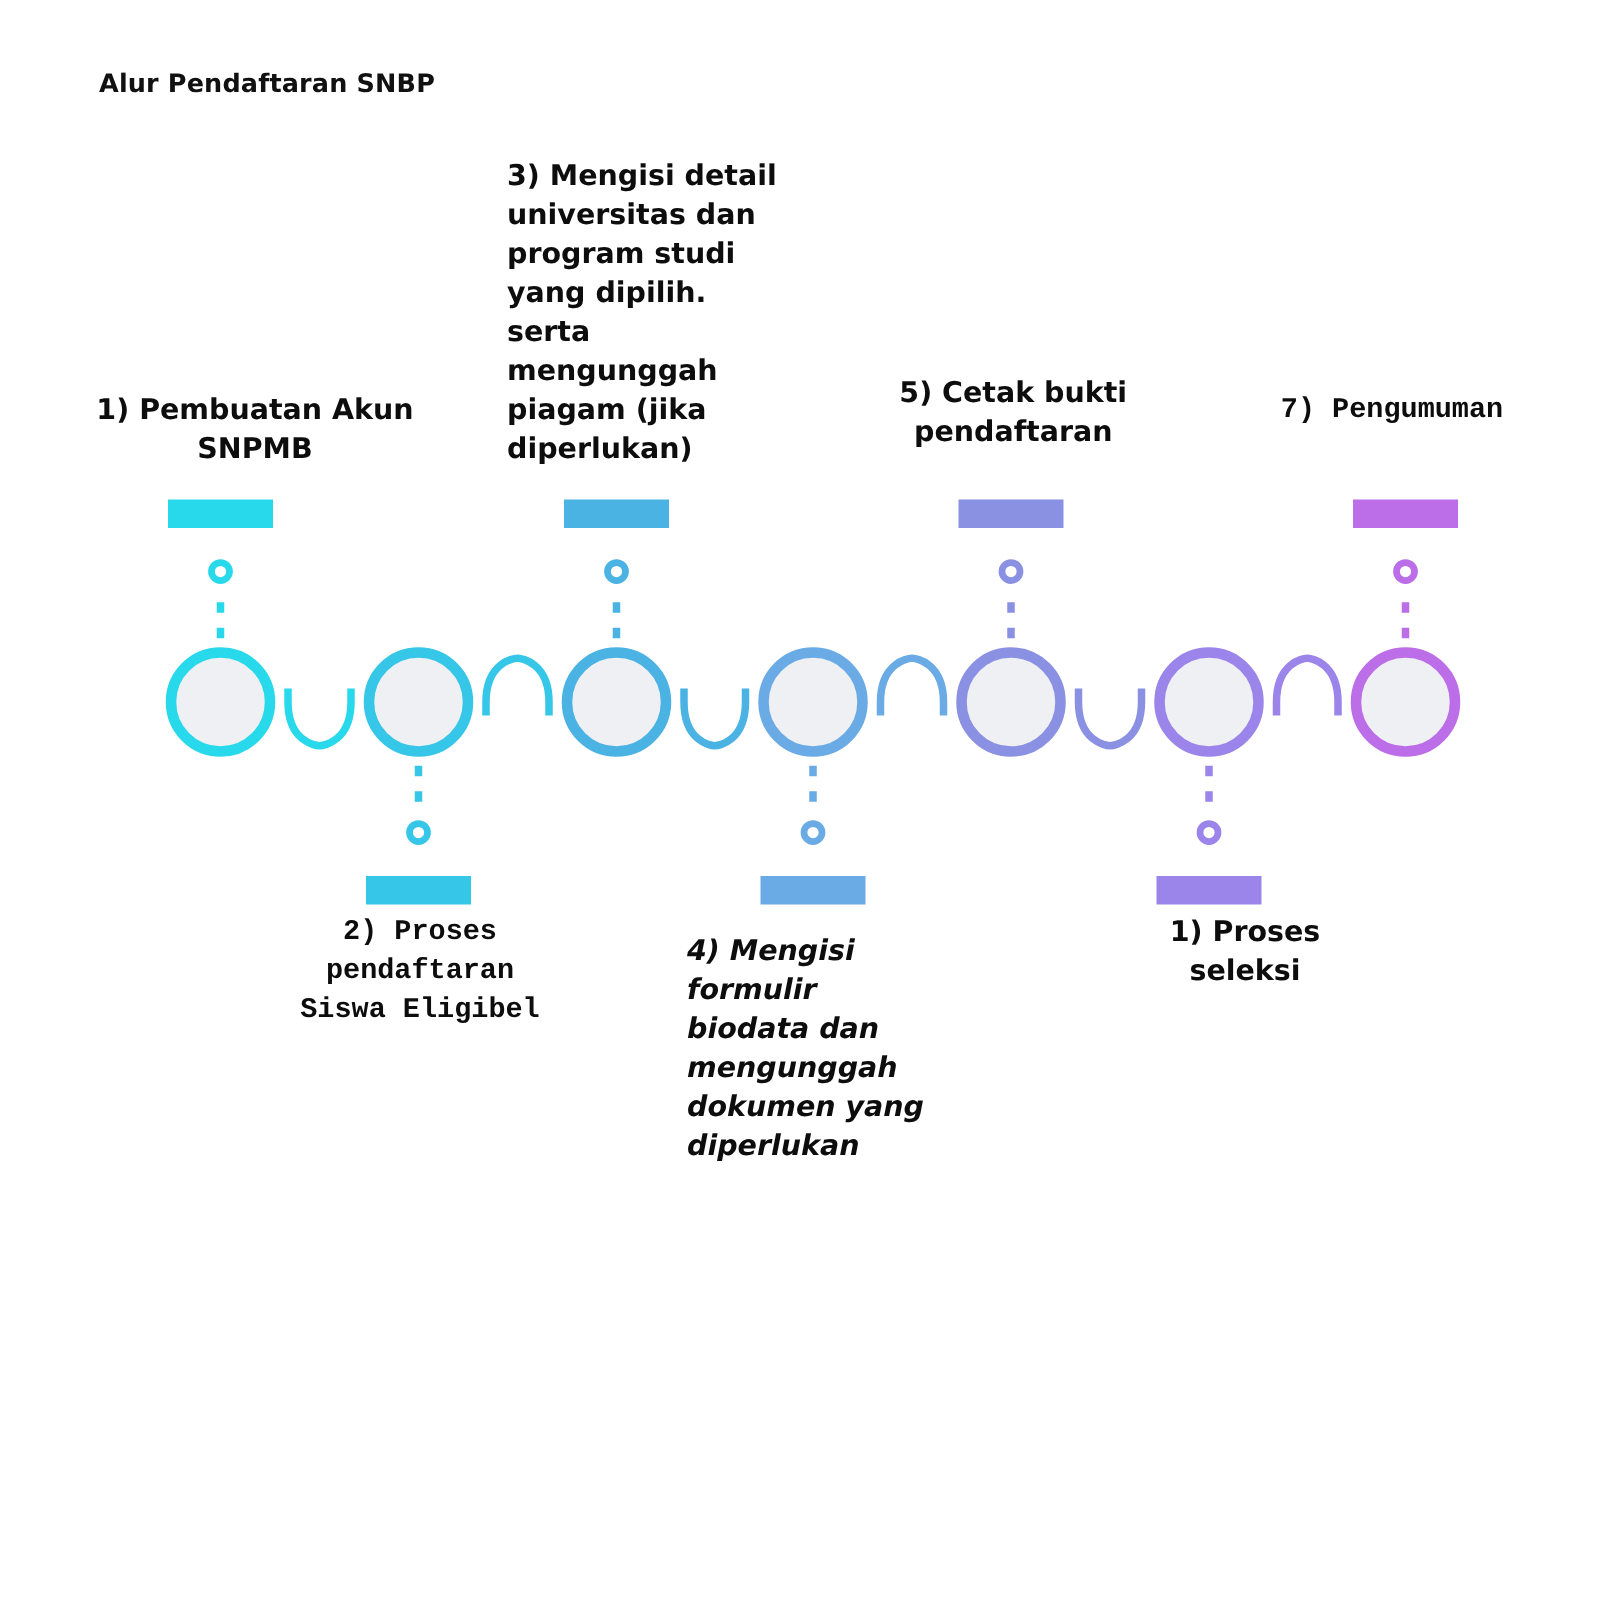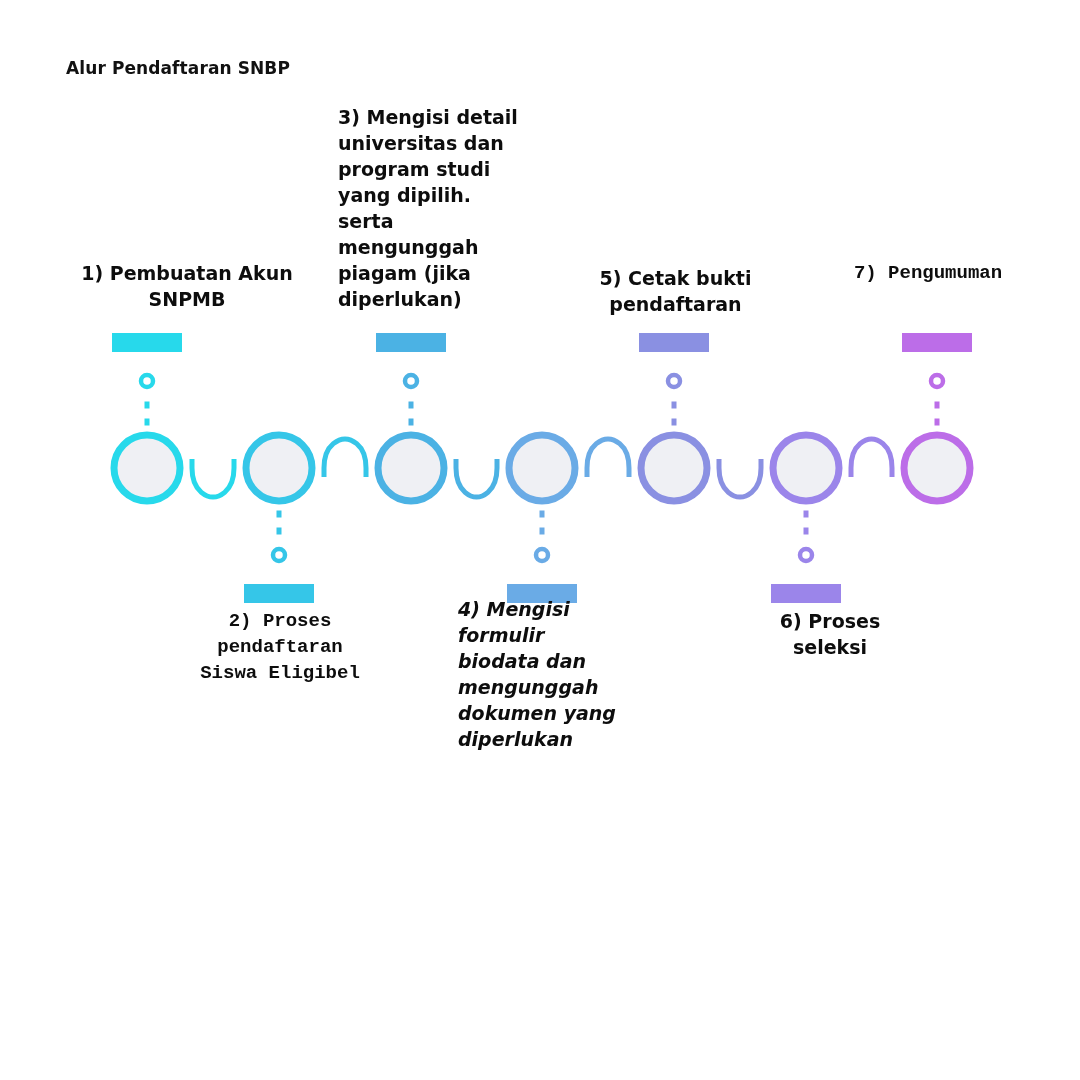--- a/index.html
+++ b/index.html
@@ -19,21 +19,21 @@
   #canvas {
     position: absolute;
     left: 0;
     top: 0;
     width: 1080px;
     height: 1080px;
   }
   .diagram-title {
     position: absolute;
     left: 66px;
-    top: 58px;
+    top: 46px;
     font-size: 17px;
     font-weight: 700;
     letter-spacing: 0.1px;
     color: #111111;
     white-space: nowrap;
   }
   svg.flow-svg {
     position: absolute;
     left: 0;
     top: 0;
@@ -43,21 +43,21 @@
   }
   .step-label {
     position: absolute;
     font-size: 19px;
     font-weight: 700;
     line-height: 26px;
     color: #0d0d0d;
     white-space: pre-line;
   }
   .label-center { text-align: center; }
-  .label-left   { text-align: left; }
+  .label-left   { text-align: left; margin-top: 25px; }
 </style>
 </head>
 <body>
 
 <div id="canvas">
 
   <div class="diagram-title">Alur Pendaftaran SNBP</div>
 
   <svg class="flow-svg" viewBox="0 0 1080 1080">
     <g id="connectors-layer">
@@ -96,36 +96,36 @@
         <circle cx="279" cy="468" r="33" fill="#EFF0F4" stroke="#35C6E8" stroke-width="7"></circle>
         <circle cx="411" cy="468" r="33" fill="#EFF0F4" stroke="#4BB2E4" stroke-width="7"></circle>
         <circle cx="542" cy="468" r="33" fill="#EFF0F4" stroke="#6AABE6" stroke-width="7"></circle>
         <circle cx="674" cy="468" r="33" fill="#EFF0F4" stroke="#8A90E2" stroke-width="7"></circle>
         <circle cx="806" cy="468" r="33" fill="#EFF0F4" stroke="#9B85EA" stroke-width="7"></circle>
         <circle cx="937" cy="468" r="33" fill="#EFF0F4" stroke="#BC6DE8" stroke-width="7"></circle>
       </g>
   </svg>
 
   <div id="labels-layer">
-      <div class="step-label label-center" style="left: 77px; width: 220px; bottom: 768px;">1)  Pembuatan Akun
+      <div class="step-label label-center" style="left: 60px; width: 220px; bottom: 768px;">1)  Pembuatan Akun
 SNPMB</div>
       <div class="step-label label-center" style="left: 170px; width: 220px; top: 608px; font-family: Liberation Mono, monospace;">2) Proses pendaftaran
 Siswa Eligibel</div>
       <div class="step-label label-left" style="left: 338px; width: 180px; bottom: 768px;">3) Mengisi detail
 universitas dan
 program studi
 yang dipilih.
 serta
 mengunggah
 piagam (jika
 diperlukan)</div>
       <div class="step-label label-left" style="left: 458px; width: 200px; top: 596px; font-style: italic;">4) Mengisi formulir
 biodata dan
 mengunggah
 dokumen yang
 diperlukan</div>
-      <div class="step-label label-center" style="left: 588px; width: 175px; bottom: 763px; text-align: center;">5) Cetak bukti
+      <div class="step-label label-center" style="left: 588px; width: 175px; bottom: 779px; text-align: center;">5) Cetak bukti
 pendaftaran</div>
-      <div class="step-label label-center" style="left: 740px; width: 180px; top: 608px;">6) Proses seleksi</div>
+      <div class="step-label label-center" style="left: 740px; width: 180px; top: 608px;">1) Proses seleksi</div>
       <div class="step-label label-center" style="left: 838px; width: 180px; bottom: 794px; font-family: Liberation Mono, monospace;">7) Pengumuman</div>
     </div>
 
 </div>
 
 </body></html>

